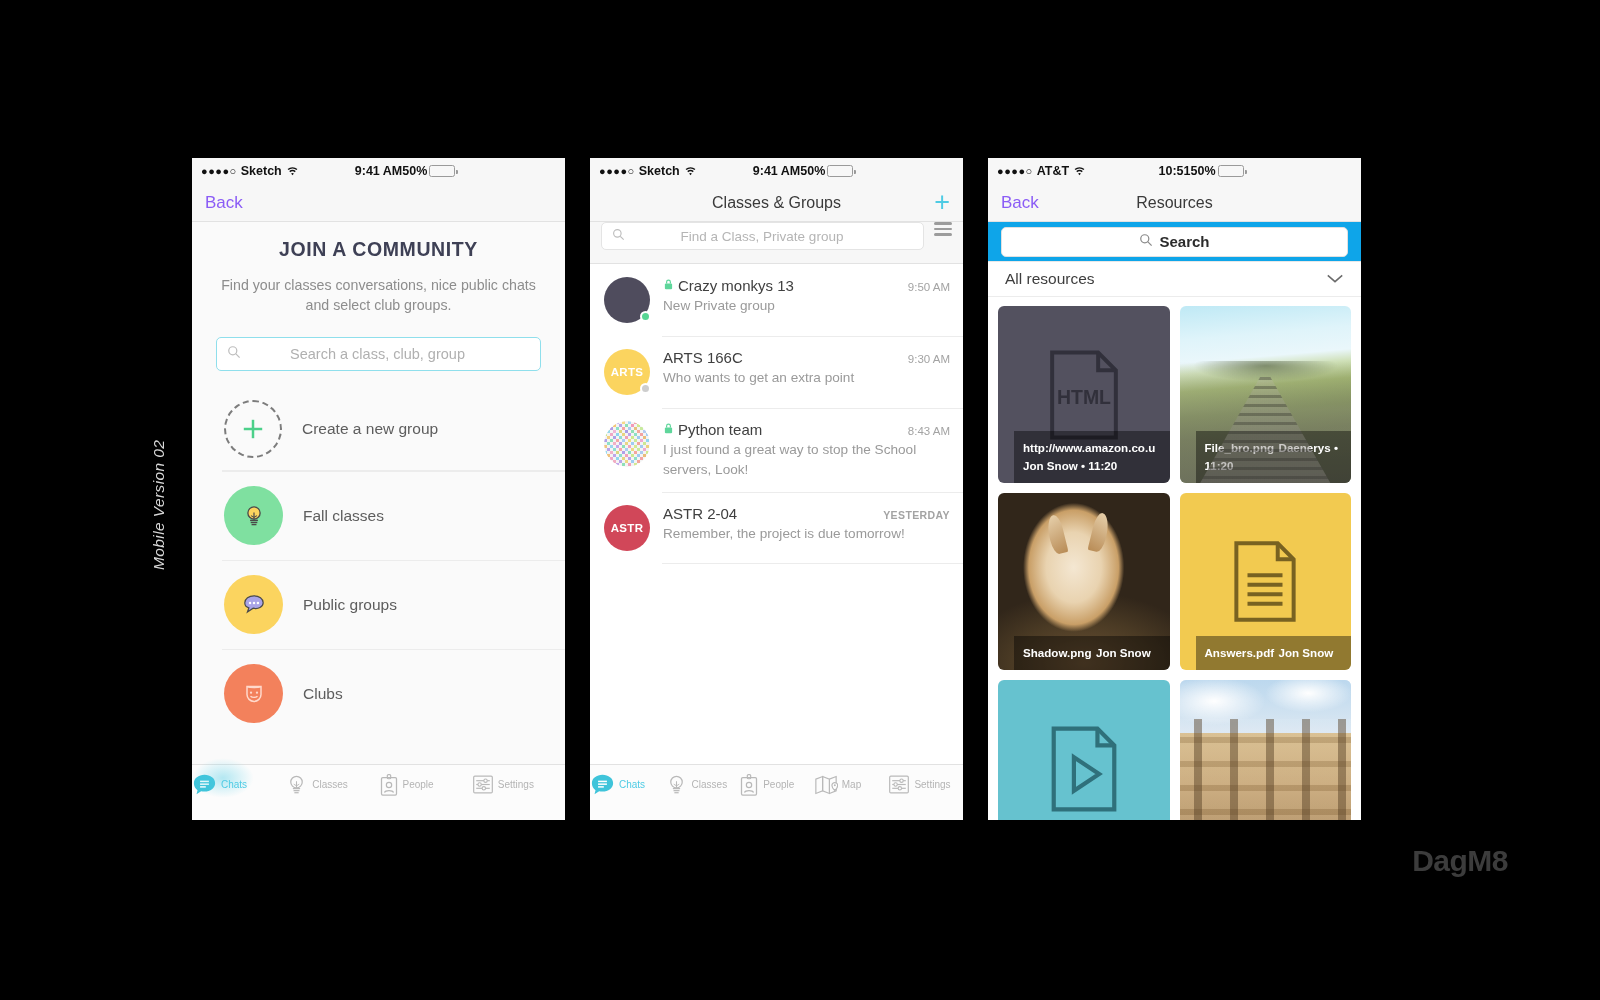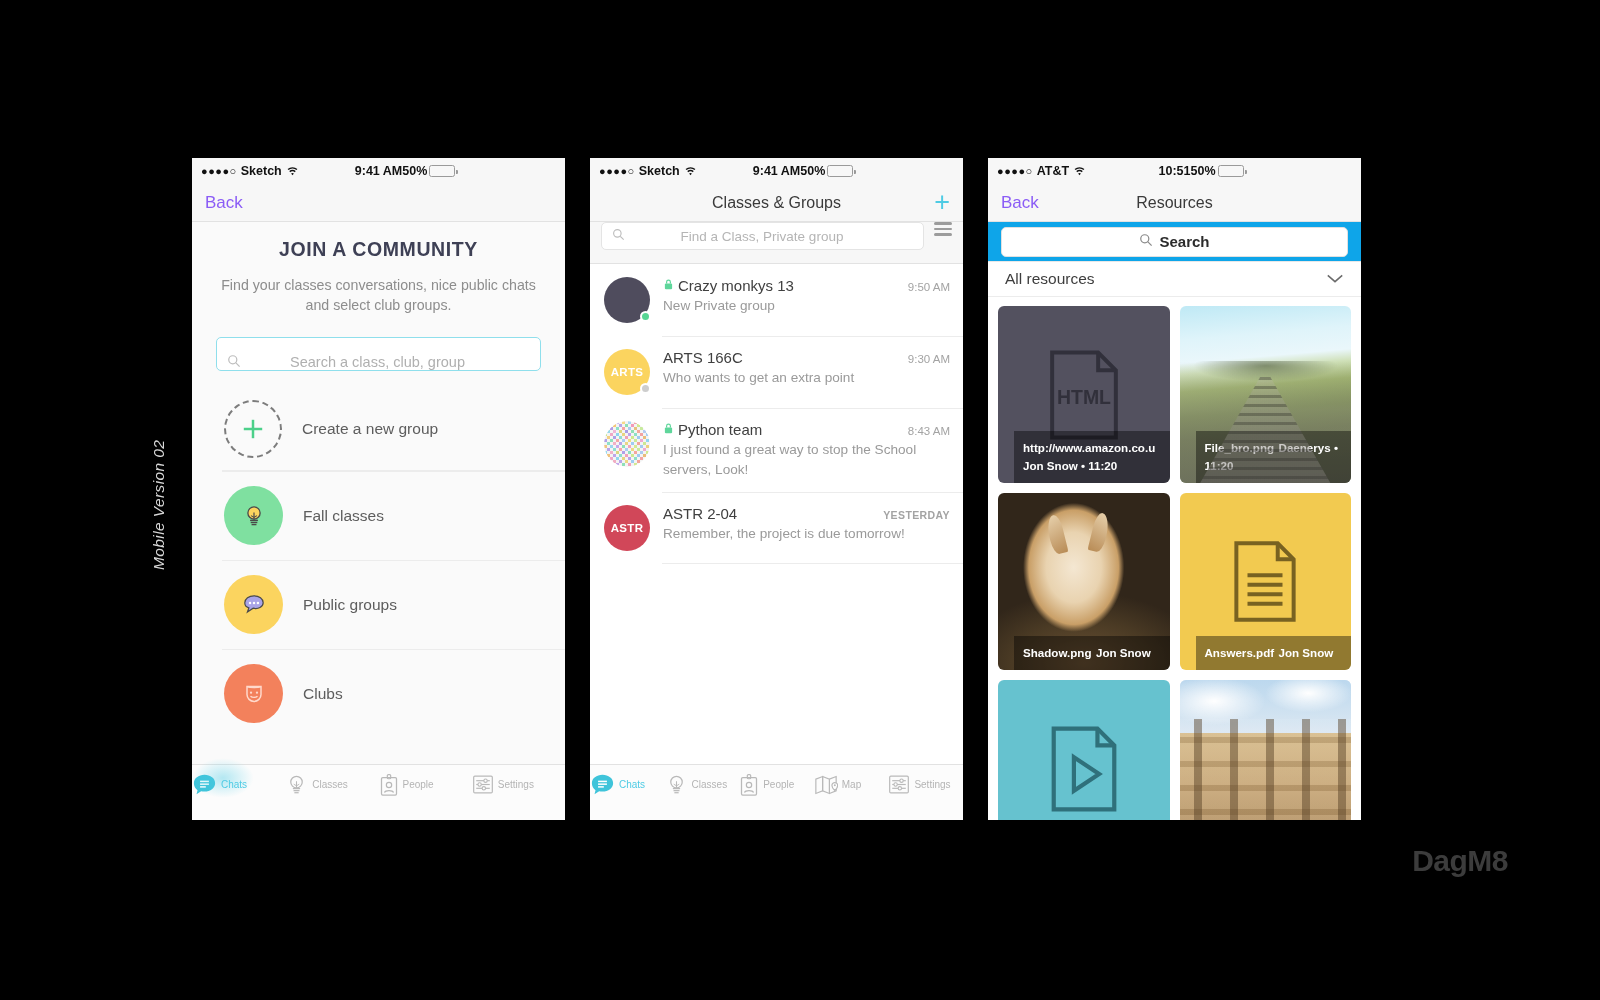--- a/index.html
+++ b/index.html
@@ -104,21 +104,21 @@
   .p1-body { background: #fafafa; height: calc(100% - 26px - 38px); display: flex; flex-direction: column; }
   .p1-hero { padding: 16px 26px 0; text-align: center; }
   .p1-title {
     font-size: 19.5px; font-weight: bold; color: #3e4055;
     letter-spacing: 0.6px; margin-bottom: 14px;
   }
   .p1-sub { font-size: 14.2px; color: #8d8d8d; line-height: 1.42; }
   .p1-searchwrap { padding: 22px 24px 0; }
   .p1-search {
     height: 32px; border: 1px solid #8fdfec; border-radius: 5px;
-    background: #fff; display: flex; align-items: flex-start; padding: 16px 10px;
+    background: #fff; display: flex; align-items: center; padding: 16px 10px;
   }
   .p1-search .mag { flex: 0 0 auto; }
   .p1-search .ph {
     flex: 1 1 auto; text-align: center; color: #b0b0b0; font-size: 14.5px;
     padding-right: 16px;
   }
   .p1-list { margin-top: 16px; padding-left: 8px; }
   .p1-row {
     height: 89px; display: flex; align-items: center;
     padding: 0 24px; cursor: pointer; position: relative;

